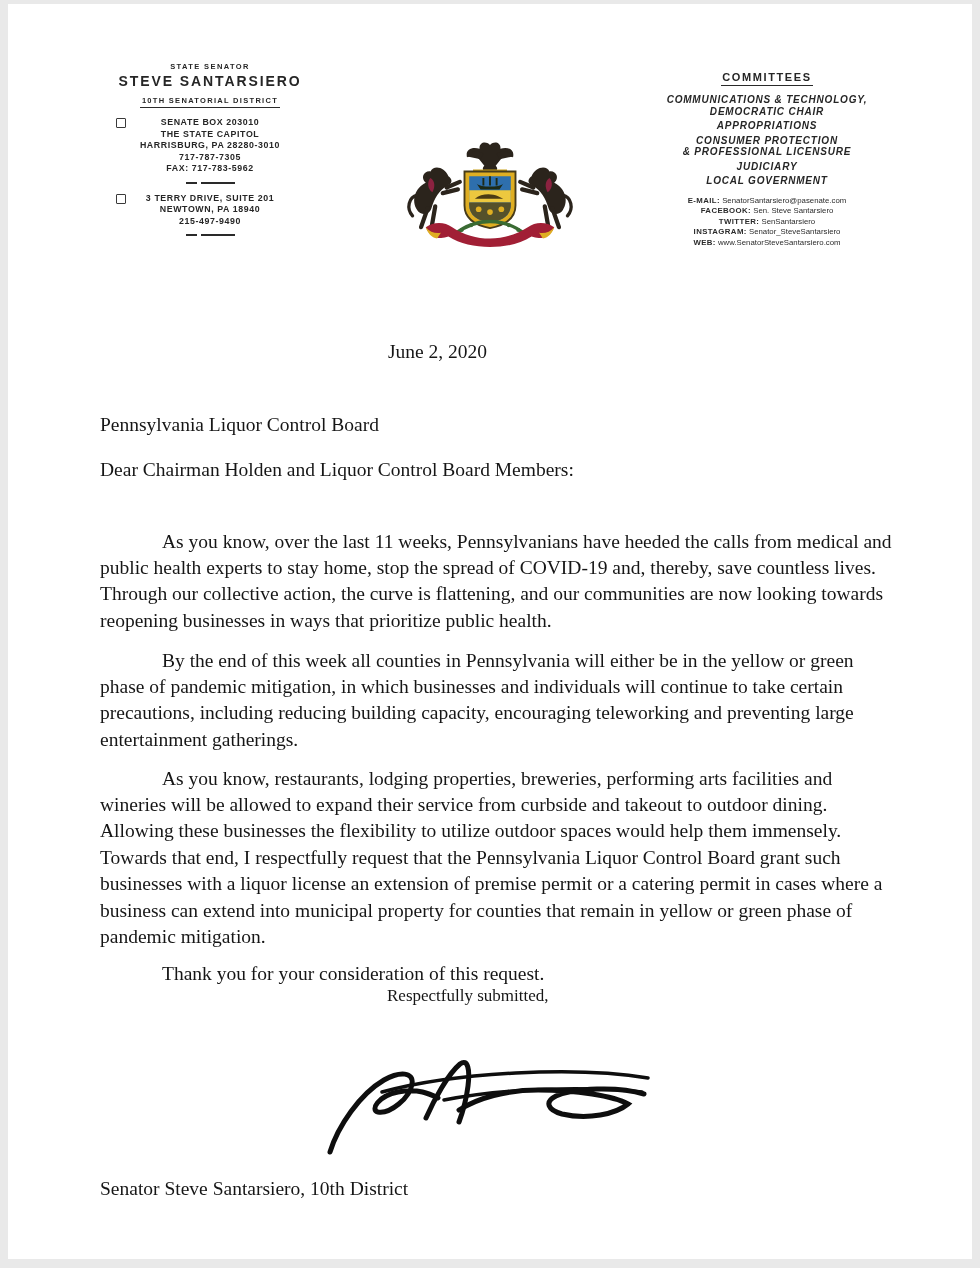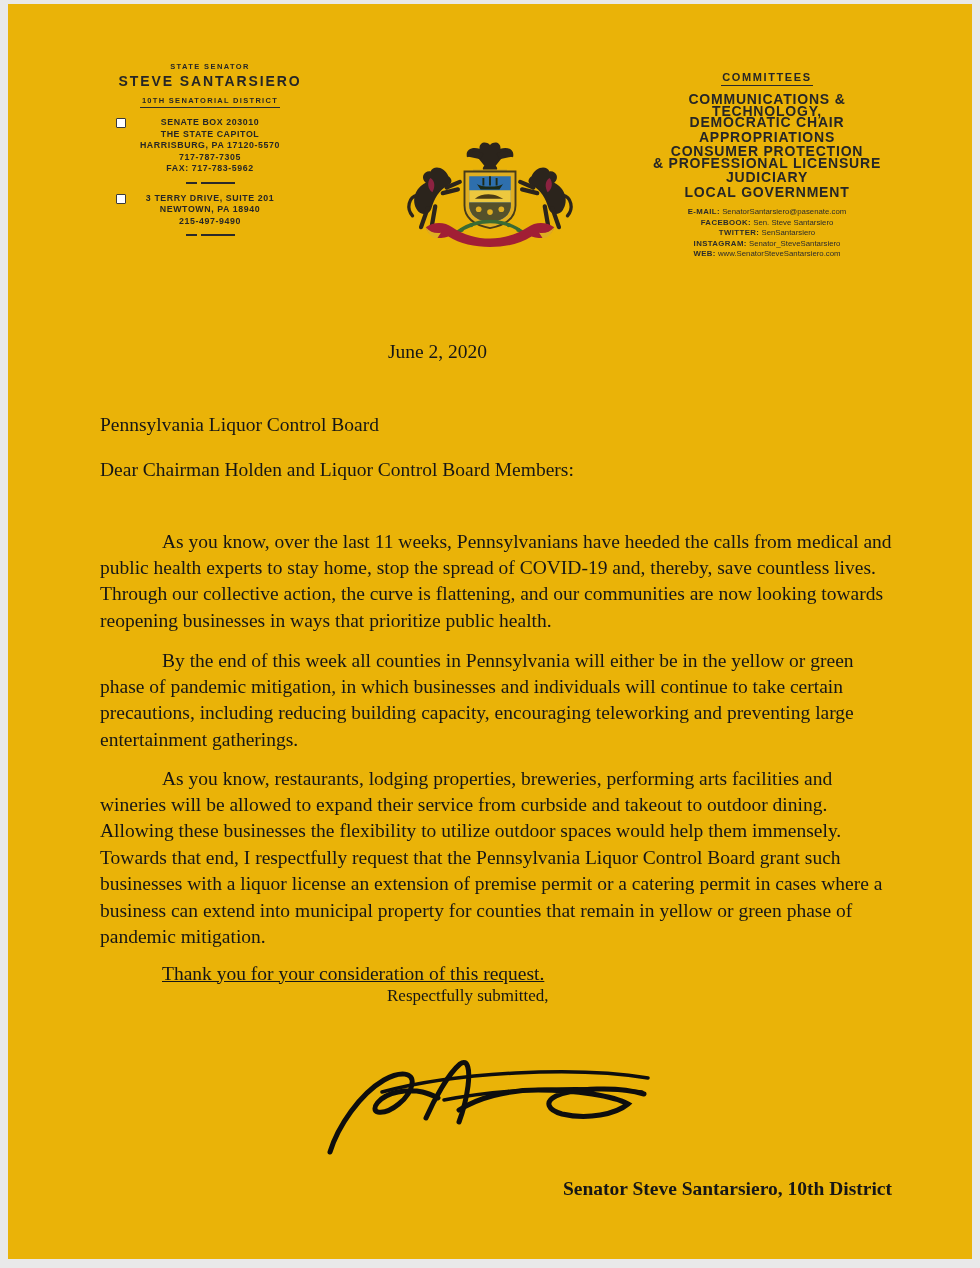--- a/index.html
+++ b/index.html
@@ -5,21 +5,21 @@
   html,body{margin:0;padding:0;}
   body{
     width:980px;height:1268px;
     background:#e9e9e9;
     font-family:"Liberation Sans",sans-serif;
     position:relative;
     overflow:hidden;
   }
   .page{
     position:absolute;left:8px;top:4px;right:8px;bottom:9px;
-    background:#eab308;
+    background:#ffffff;
   }
   
   .lh-left{
     position:absolute;left:84px;top:58px;width:236px;
     text-align:center;color:#262626;
   }
   .lh-title{font-size:7.5px;font-weight:700;letter-spacing:1.4px;}
   .lh-name{font-size:14px;font-weight:700;letter-spacing:1.9px;margin-top:2px;}
   .lh-district{font-size:7.5px;font-weight:700;letter-spacing:1.3px;margin-top:3px;border-bottom:1.5px solid #2a2a2a;display:inline-block;padding:0 2px 2px;}
   .office{position:relative;margin-top:9px;font-size:8.8px;font-weight:700;letter-spacing:0.6px;line-height:11.5px;}
@@ -38,51 +38,51 @@
   }
   .seal-caption{
     font-family:"DejaVu Serif",serif;font-weight:700;
     font-size:21px;color:#22201d;margin-top:2px;letter-spacing:0.5px;
   }
   .lh-right{
     position:absolute;left:642px;top:63px;width:234px;
     text-align:center;color:#262626;
   }
   .lh-heading{font-size:11px;font-weight:700;letter-spacing:1.6px;border-bottom:1.6px solid #2a2a2a;display:inline-block;padding:0 1px 2px;}
-  .committees{margin-top:8px;font-size:14px;font-weight:700;letter-spacing:0.8px;line-height:11.5px;}
+  .committees{margin-top:8px;font-size:10px;font-weight:700;letter-spacing:0.8px;line-height:11.5px;font-style:italic;}
   .committee{margin-top:3px;}
   .contacts{margin-top:9px;font-size:7.8px;line-height:10.6px;color:#2b2b2b;}
   .contact .c-label{font-weight:700;letter-spacing:0.4px;}
   
   .serif{font-family:"Liberation Serif",serif;color:#161616;}
   .date-line{position:absolute;left:0;width:859px;top:337px;text-align:center;font-size:19.5px;}
   .recipient{position:absolute;left:92px;top:410px;font-size:19.5px;}
   .salutation{position:absolute;left:92px;top:455px;font-size:19.5px;}
   .para{position:absolute;left:92px;width:792px;font-size:19.5px;line-height:26.4px;text-indent:62px;}
   .p1{top:505px;} .p2{top:624px;} .p3{top:742px;}
-  .thanks{top:937px;text-decoration:underline;}
+  .thanks{top:937px;}
   .closing{position:absolute;left:379px;top:982px;font-size:17px;}
   .sig-wrap{position:absolute;left:318px;top:1044px;width:330px;height:112px;}
-  .sig-name{position:absolute;left:92px;top:1174px;width:792px;text-align:right;font-size:19.5px;font-weight:bold;}
+  .sig-name{position:absolute;left:92px;top:1174px;width:792px;text-align:left;font-size:19.5px;}
 </style>
 </head>
 <body>
 
 <div class="page">
 
   <div class="lh-left">
     <div class="lh-title">STATE SENATOR</div>
     <div class="lh-name">STEVE SANTARSIERO</div>
     <div><span class="lh-district">10TH SENATORIAL DISTRICT</span></div>
 
     <div class="office">
       <span class="cb"></span>
       <div>SENATE BOX 203010</div>
       <div>THE STATE CAPITOL</div>
-      <div>HARRISBURG, PA 17120-5570</div>
+      <div>HARRISBURG, PA 28280-3010</div>
       <div>717-787-7305</div>
       <div>FAX: 717-783-5962</div>
     </div>
     <div class="divider">
         <i class="d1"></i>
         <i class="d2"></i>
       </div>
 
     <div class="office">
       <span class="cb"></span>

